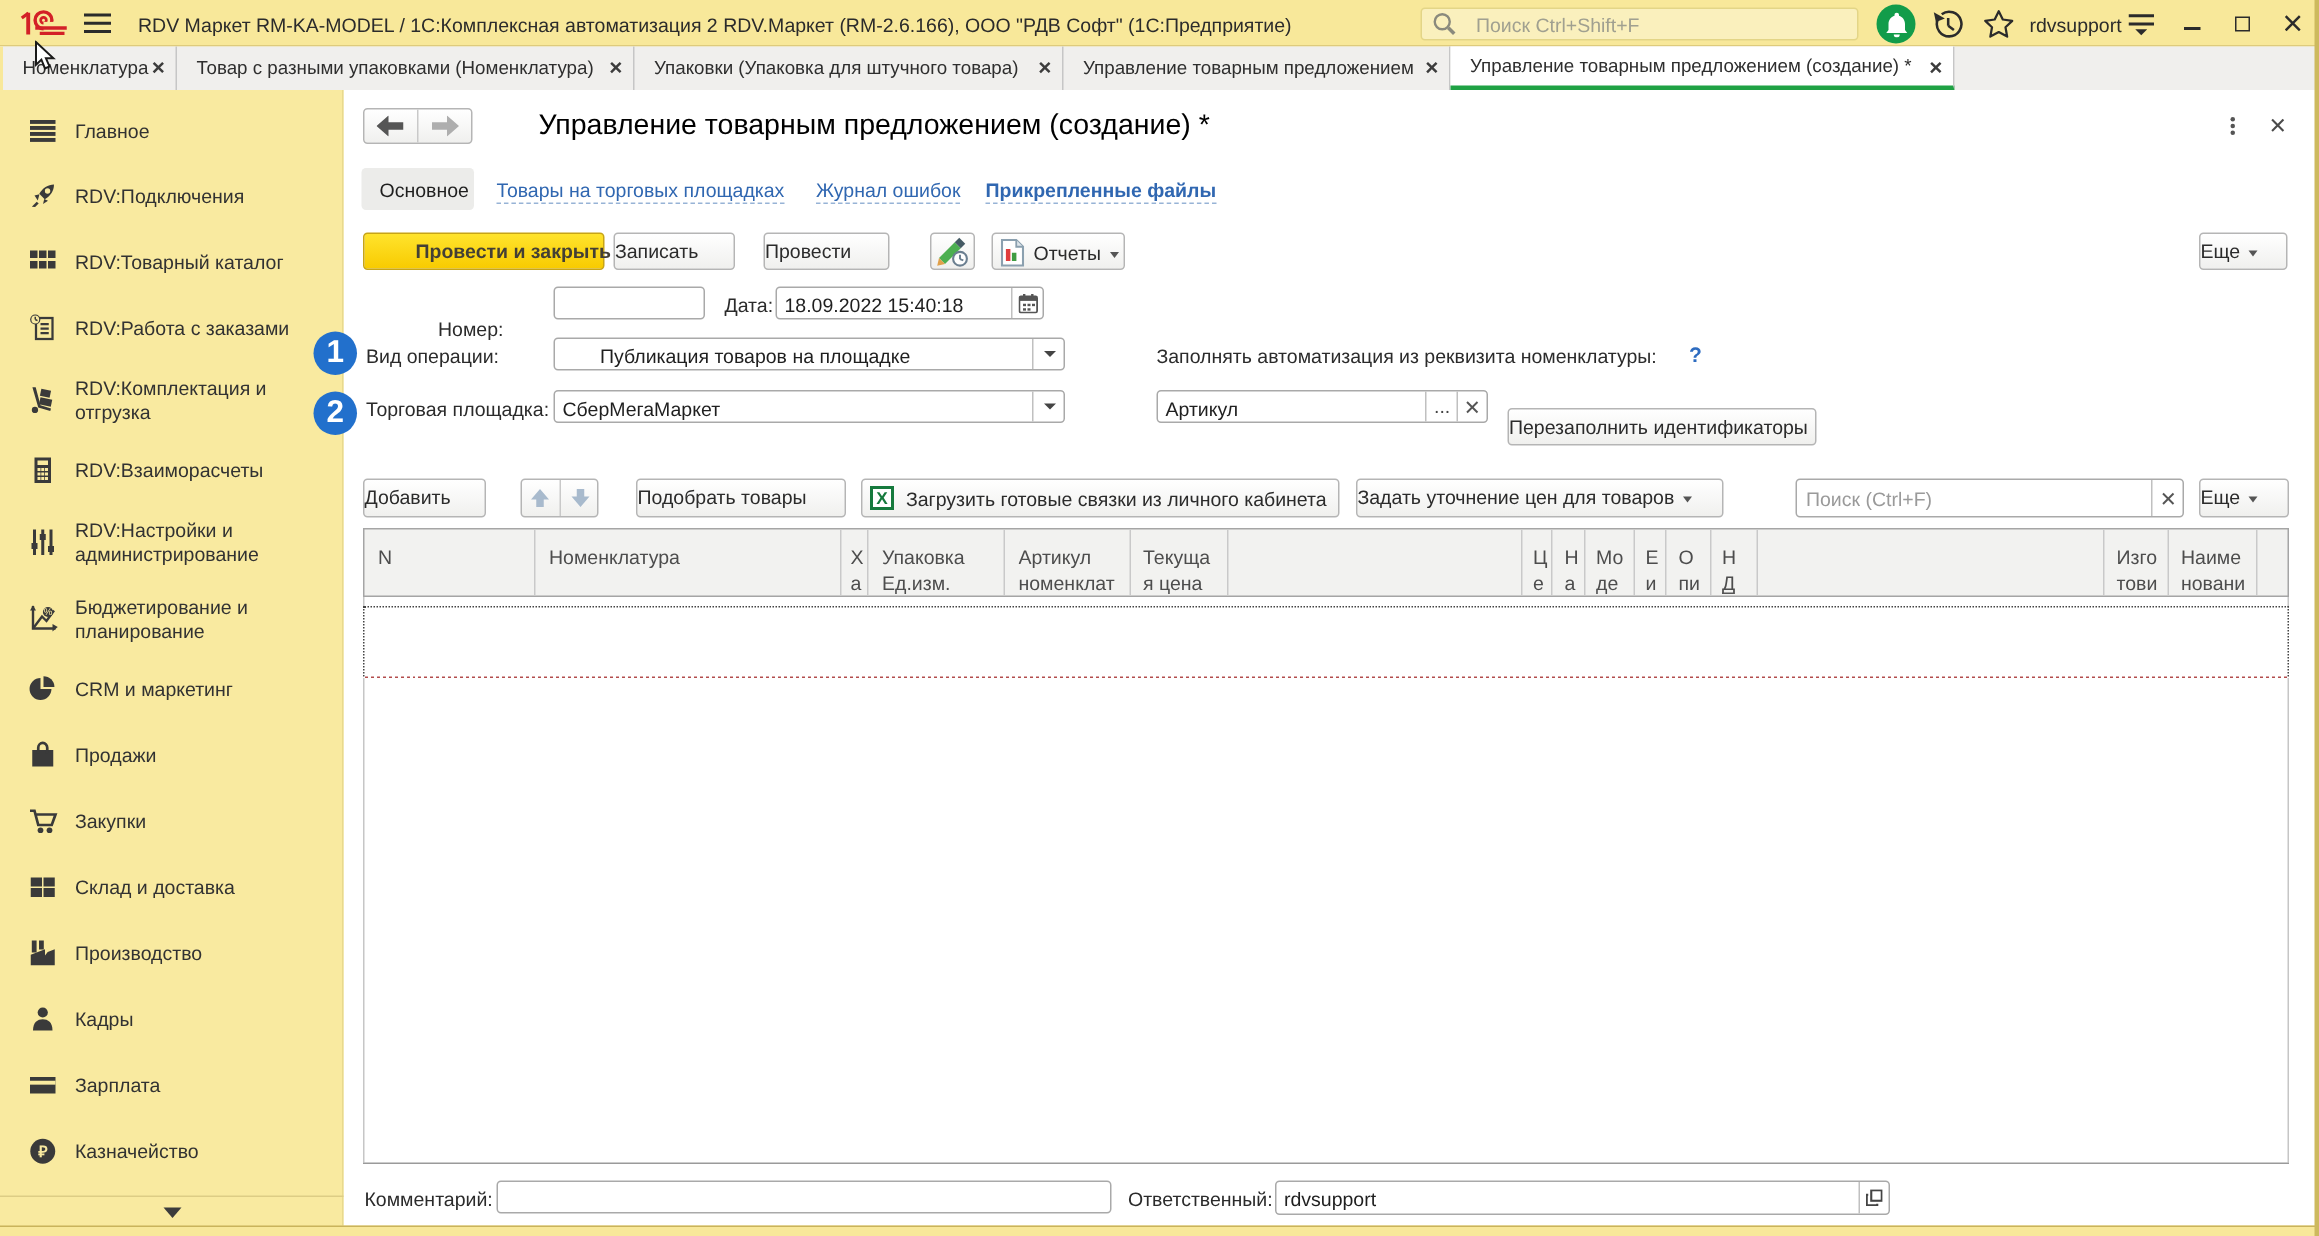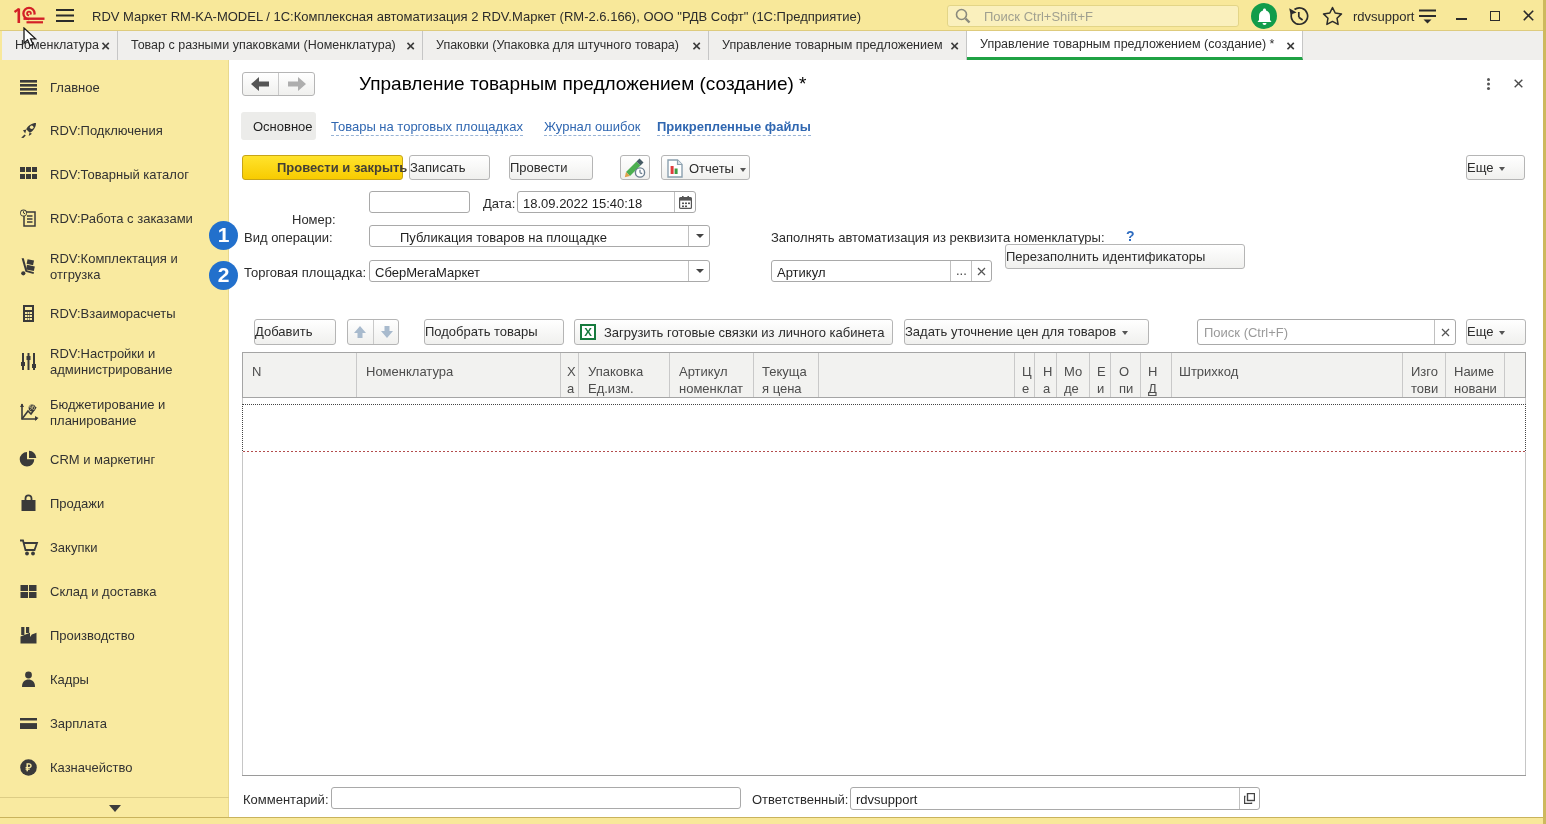--- a/index.html
+++ b/index.html
@@ -348,23 +348,23 @@
 <div class="lbl" style="left:1126px;top:228px;color:#2e6cc0;font-weight:bold;font-size:14px;">?</div>
 <div class="fld abs" style="left:771px;top:260px;width:221px;height:22px;"></div>
 <div class="lbl" style="left:777px;top:265px;color:#1f1f1f;">Артикул</div>
 <div class="abs" style="left:950px;top:261px;width:1px;height:20px;background:#c0c0c0;"></div>
 <div class="lbl" style="left:956px;top:263px;color:#444;">...</div>
 <div class="abs" style="left:971px;top:261px;width:1px;height:20px;background:#c0c0c0;"></div>
 <svg class="abs" style="left:977px;top:267px;" width="9" height="9" viewBox="0 0 9 9">
       <line x1="1" y1="1" x2="8" y2="8" stroke="#555" stroke-width="1.3"></line>
       <line x1="8" y1="1" x2="1" y2="8" stroke="#555" stroke-width="1.3"></line>
     </svg>
-<div class="btn" style="left:1005px;top:244px;width:240px;height:25px;line-height:23px;">Перезаполнить идентификаторы</div>
-
-<div class="btn" style="left:242px;top:319px;width:82px;height:26px;line-height:24px;margin-left:12px;">Добавить</div>
+<div class="btn" style="left:1005px;top:272px;width:206px;height:25px;line-height:23px;">Перезаполнить идентификаторы</div>
+
+<div class="btn" style="left:242px;top:319px;width:82px;height:26px;line-height:24px;">Добавить</div>
 <div class="btn" style="left:347px;top:319px;width:52px;height:26px;"></div>
 <div class="abs" style="left:373px;top:320px;width:1px;height:24px;background:#c9c9c9;"></div>
 <svg class="abs" style="left:353px;top:325px;" width="14" height="14" viewBox="0 0 14 14">
       <path d="M7 1 L13 8 L9.5 8 L9.5 13 L4.5 13 L4.5 8 L1 8 Z" fill="#a8bacd"></path>
     </svg>
 <svg class="abs" style="left:380px;top:325px;" width="14" height="14" viewBox="0 0 14 14">
       <path d="M7 13 L1 6 L4.5 6 L4.5 1 L9.5 1 L9.5 6 L13 6 Z" fill="#a8bacd"></path>
     </svg>
 <div class="btn" style="left:424px;top:319px;width:140px;height:26px;line-height:24px;">Подобрать товары</div>
 <div class="btn" style="left:574px;top:319px;width:319px;height:26px;"></div>
@@ -408,21 +408,20 @@
 <div class="th" style="left:588px;width:78px;">Упаковка<br>Ед.изм.</div>
 <div class="th" style="left:679px;width:71px;">Артикул<br>номенклат</div>
 <div class="th" style="left:762px;width:53px;">Текуща<br>я цена</div>
 <div class="th" style="left:1022px;width:11px;">Ц<br>е</div>
 <div class="th" style="left:1043px;width:11px;">Н<br>а</div>
 <div class="th" style="left:1064px;width:24px;">Мо<br>де</div>
 <div class="th" style="left:1097px;width:12px;">Е<br>и</div>
 <div class="th" style="left:1119px;width:20px;">О<br>пи</div>
 <div class="th" style="left:1148px;width:20px;">Н<br>Д</div>
 <div class="abs" style="left:1148px;top:395px;width:8px;height:1px;background:#555;"></div>
-<div class="th" style="left:1179px;width:220px;">Штрихкод</div>
 <div class="th" style="left:1411px;width:32px;">Изго<br>тови</div>
 <div class="th" style="left:1454px;width:49px;">Наиме<br>новани</div>
 
 <div class="abs" style="left:242px;top:404px;width:1284px;height:47px;border:1px dotted #444;border-bottom:0;"></div>
 <div class="abs" style="left:243px;top:451px;width:1282px;height:1px;background:repeating-linear-gradient(90deg,#b34d4d 0px,#b34d4d 2px,#fff 2px,#fff 4px);"></div>
 
 <div class="abs" style="left:242px;top:398px;width:1px;height:6px;background:#c6c6c6;"></div>
 <div class="abs" style="left:1525px;top:398px;width:1px;height:6px;background:#c6c6c6;"></div>
 <div class="abs" style="left:242px;top:452px;width:1px;height:323px;background:#c6c6c6;"></div>
 <div class="abs" style="left:1525px;top:452px;width:1px;height:323px;background:#c6c6c6;"></div>

